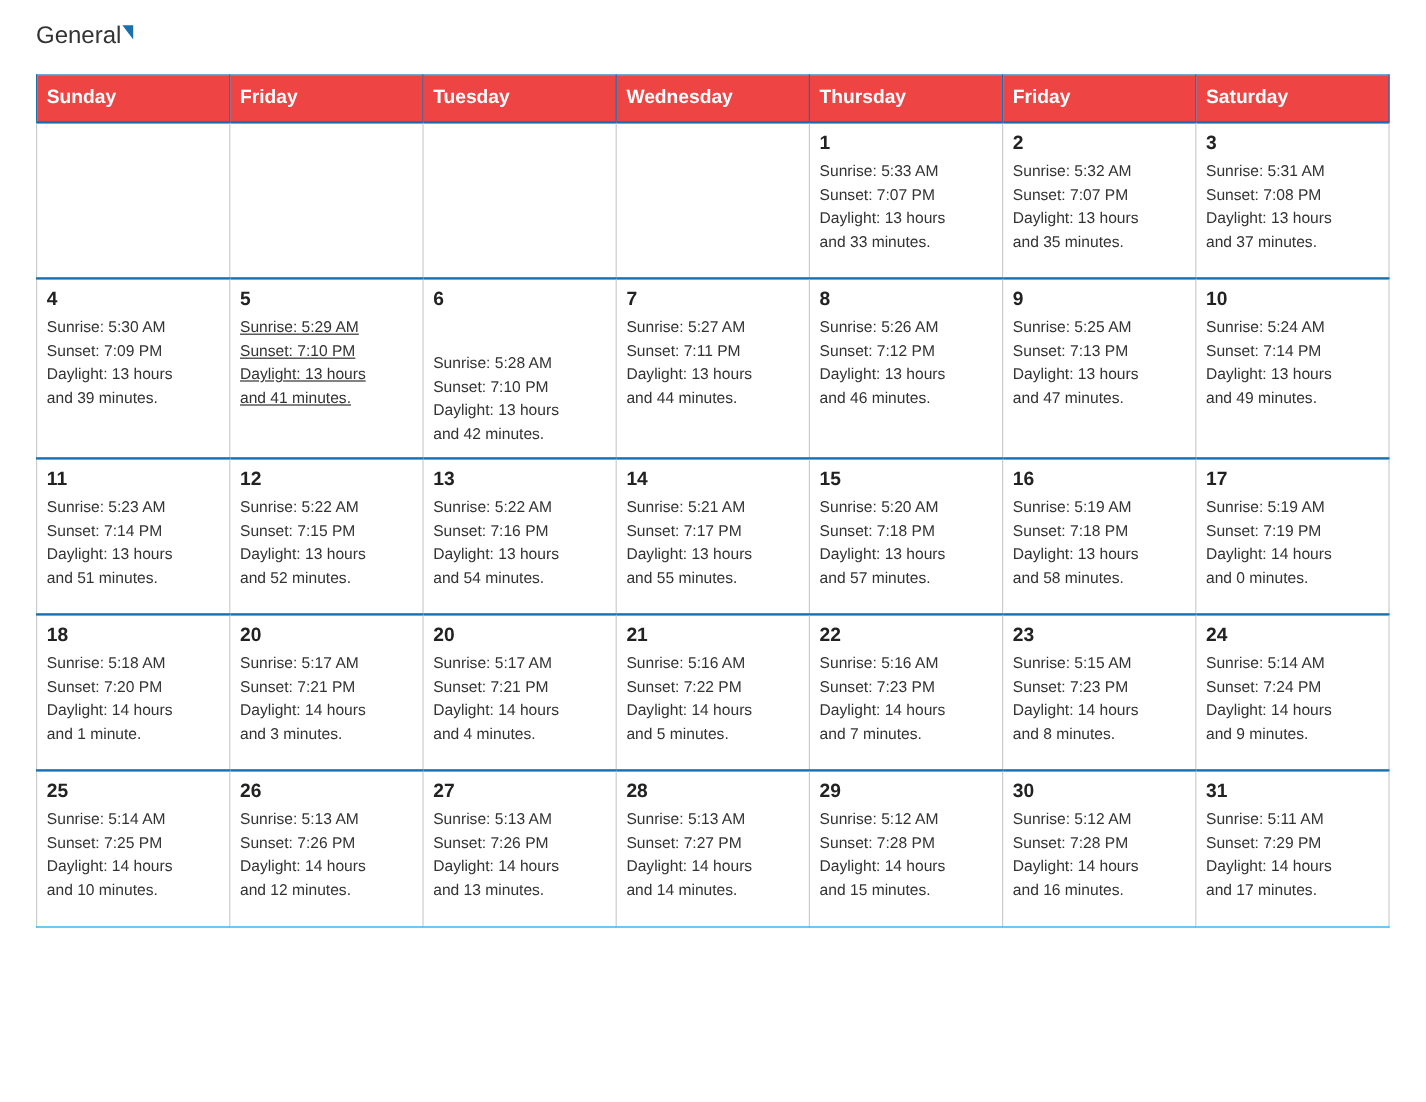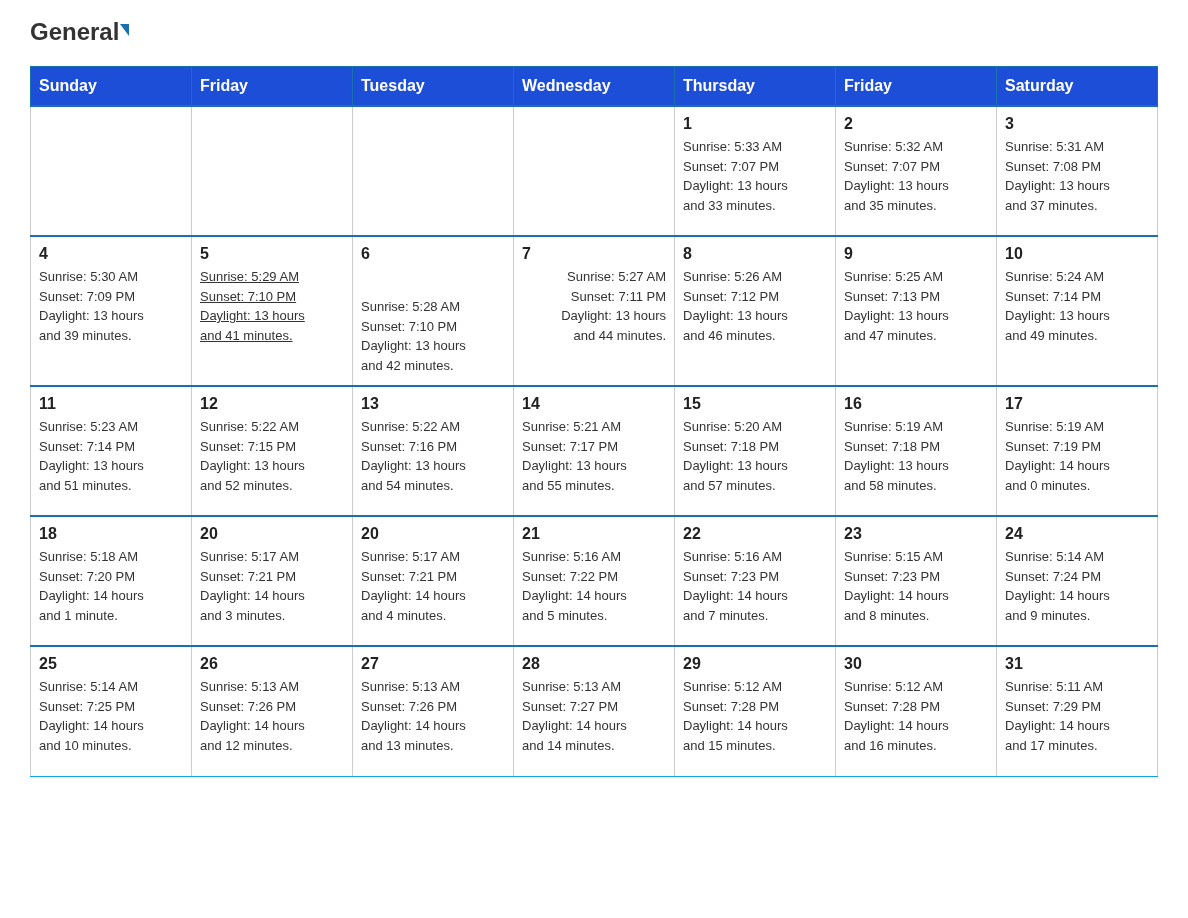--- a/index.html
+++ b/index.html
@@ -15,22 +15,22 @@
       justify-content: space-between;
       align-items: flex-start;
       margin-bottom: 20px;
     }
     .logo {
       display: flex;
       flex-direction: column;
       align-items: flex-start;
     }
     .logo-text {
-      font-size: 24px;
-      font-weight: bold;
+      font-size: 20px;
+      font-weight: normal;
       color: #333;
       line-height: 1;
     }
     .logo-line2 {
       font-size: 22px;
       font-weight: bold;
       color: #1a6faf;
       margin-top: 2px;
     }
     .title-block {
@@ -46,21 +46,21 @@
       font-size: 20px;
       color: #555;
       margin-top: 4px;
     }
     table {
       width: 100%;
       border-collapse: collapse;
       table-layout: fixed;
     }
     thead tr {
-      background-color: #1d4ed8;
+      background-color: #ef4444;
     }
     thead th {
       color: #fff;
       font-size: 16px;
       font-weight: bold;
       padding: 10px 8px;
       text-align: left;
       border: 1px solid #1a6faf;
     }
     tbody td {
@@ -161,21 +161,21 @@
         </td>
         <td>
           <span class="day-num">6</span>
           <div class="day-info" style="white-space: pre-line; margin-top: 34px;">Sunrise: 5:28 AM
 Sunset: 7:10 PM
 Daylight: 13 hours
 and 42 minutes.</div>
         </td>
         <td>
           <span class="day-num">7</span>
-          <div class="day-info" style="white-space: pre-line; text-align: right;">Sunrise: 5:27 AM
+          <div class="day-info" style="white-space: pre-line;">Sunrise: 5:27 AM
 Sunset: 7:11 PM
 Daylight: 13 hours
 and 44 minutes.</div>
         </td>
         <td>
           <span class="day-num">8</span>
           <div class="day-info" style="white-space: pre-line;">Sunrise: 5:26 AM
 Sunset: 7:12 PM
 Daylight: 13 hours
 and 46 minutes.</div>

